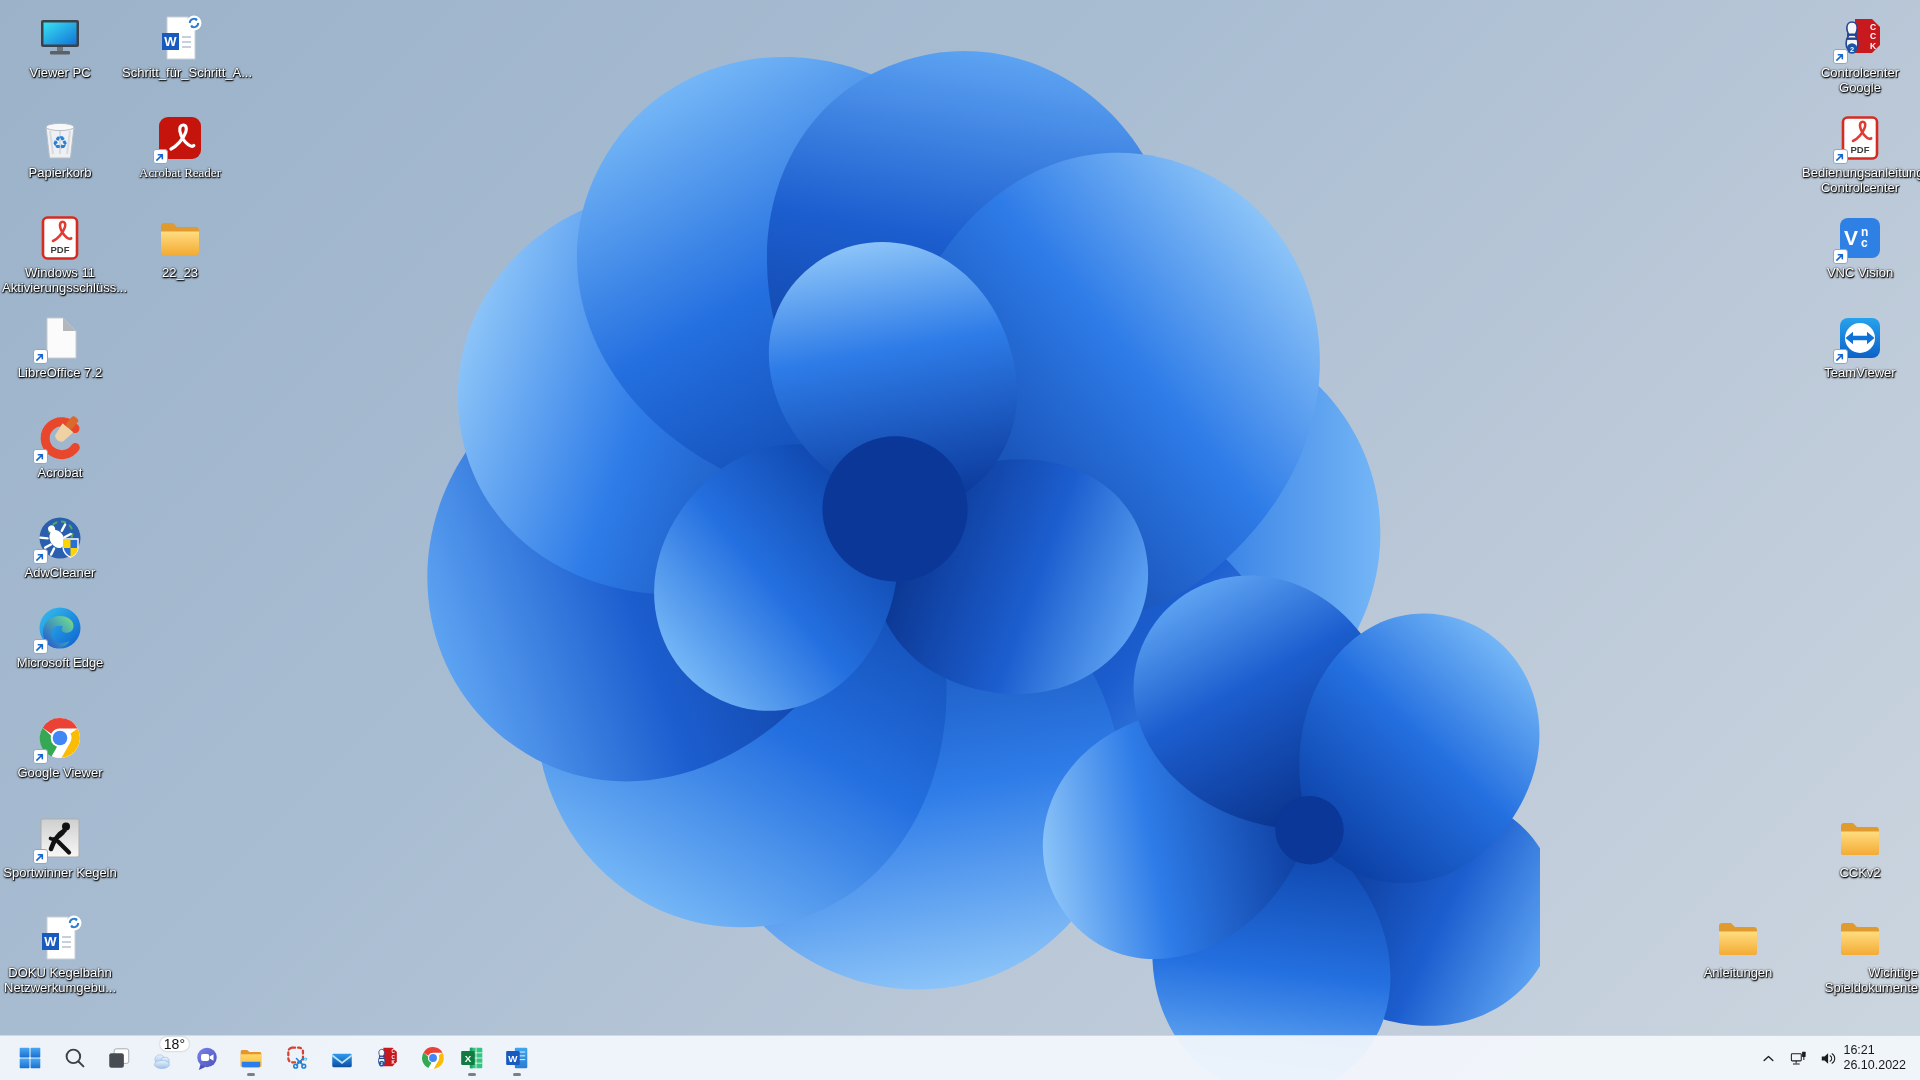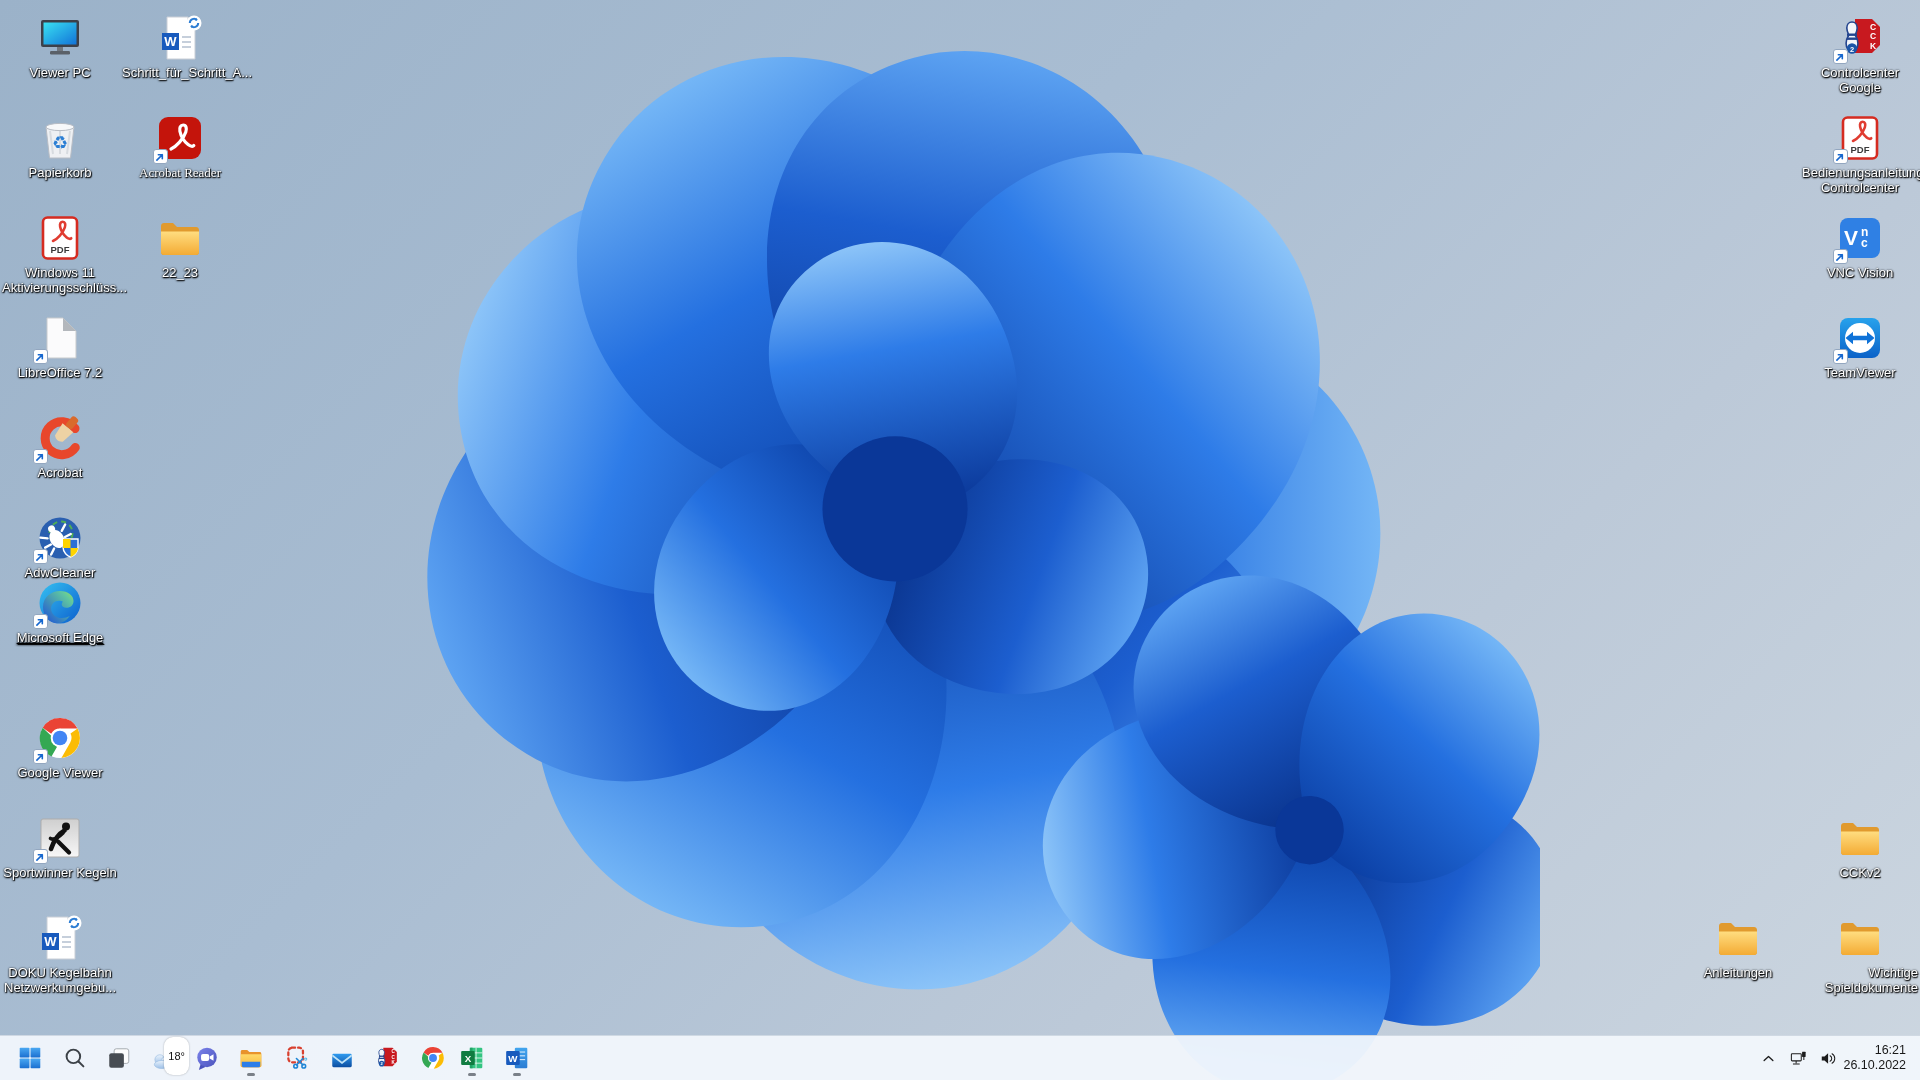--- a/index.html
+++ b/index.html
@@ -21,27 +21,27 @@
 
   
   .taskbar{position:absolute;left:0;right:0;bottom:0;height:44px;
       background:rgba(242,246,252,.94);border-top:1px solid rgba(150,165,182,.35);}
   .tb-item{position:absolute;top:3px;width:38px;height:38px;border-radius:6px;
       display:flex;align-items:center;justify-content:center;}
   .tb-item svg{width:26px;height:26px;display:block;}
   .run-dash{position:absolute;bottom:1px;left:50%;transform:translateX(-50%);
       width:8px;height:3px;border-radius:2px;background:#7a8088;}
   .tb-badge{position:absolute;top:-2px;right:-7px;background:#fff;border-radius:9px;
-      padding:12px 4px;font-size:11px;line-height:14px;color:#111;
+      padding:0 4px;font-size:14px;line-height:14px;color:#111;
       box-shadow:0 0 2px rgba(0,0,0,.3);}
 
   .tray{position:absolute;right:6px;top:0;height:100%;display:flex;align-items:center;}
   .tray-btn{width:30px;height:36px;border-radius:5px;display:flex;align-items:center;justify-content:center;}
   .tray-btn svg{width:19px;height:19px;display:block;}
-  .clock{margin-right:8px;text-align:right;font-size:12.5px;line-height:15px;color:#191919;}
+  .clock{margin-right:8px;text-align:left;font-size:12.5px;line-height:15px;color:#191919;}
 </style>
 </head>
 <body>
 
 <div class="stage">
 
   <svg class="bloom" viewBox="0 0 1200 1100">
     <defs>
       <linearGradient id="pg" x1="0" y1="0" x2="1" y2="0">
         <stop offset="0" stop-color="#0b3fa4"></stop>
@@ -257,21 +257,21 @@
             </g>
           </svg>
           <span class="sc">
             <svg viewBox="0 0 10 10">
               <path d="M1 9 L7 3 M7 3 H2.6 M7 3 V7.4" stroke="#1567cf" stroke-width="1.8" fill="none" stroke-linecap="round"></path>
             </svg>
           </span>
         </div>
         <div class="lbl">AdwCleaner</div>
       </div>
-      <div class="dicon" style="left: 2px; top: 579px; text-decoration: underline;">
+      <div class="dicon" style="left: 2px; top: 604px;">
         <div class="art">
           <svg viewBox="0 0 48 48">
             <defs>
               <linearGradient id="g-eda" x1="0" y1="0" x2="1" y2="1">
                 <stop offset="0" stop-color="#35c1f1"></stop>
                 <stop offset="1" stop-color="#0d5fce"></stop>
               </linearGradient>
               <linearGradient id="g-edb" x1="0" y1="1" x2="1" y2="0">
                 <stop offset="0" stop-color="#1b4fd8"></stop>
                 <stop offset="0.8" stop-color="#60c7a0"></stop>

